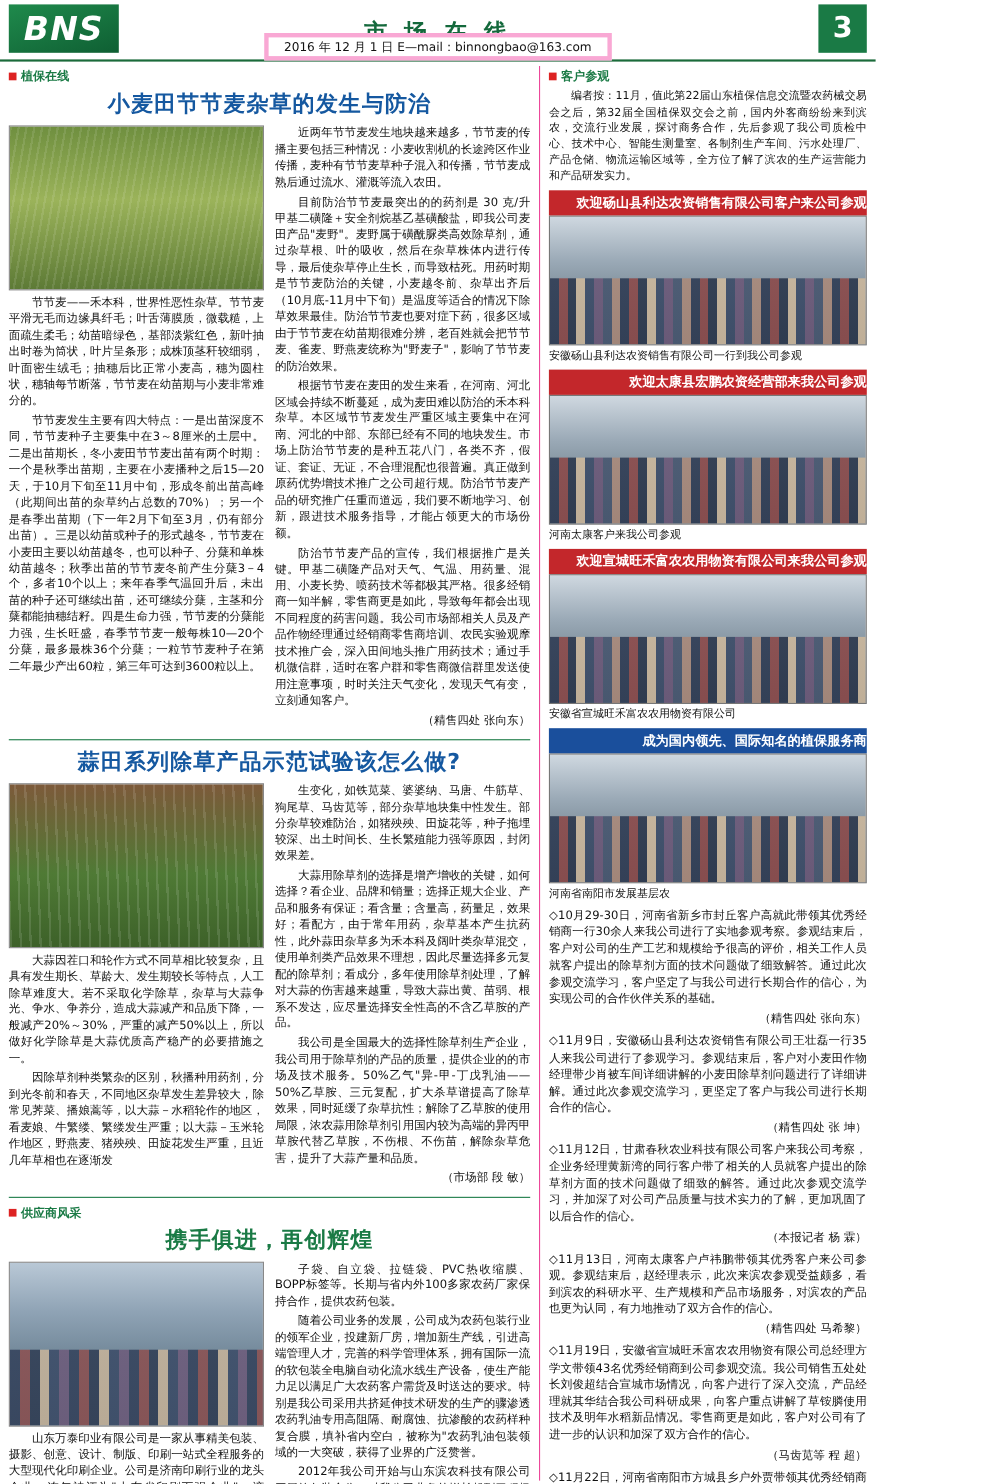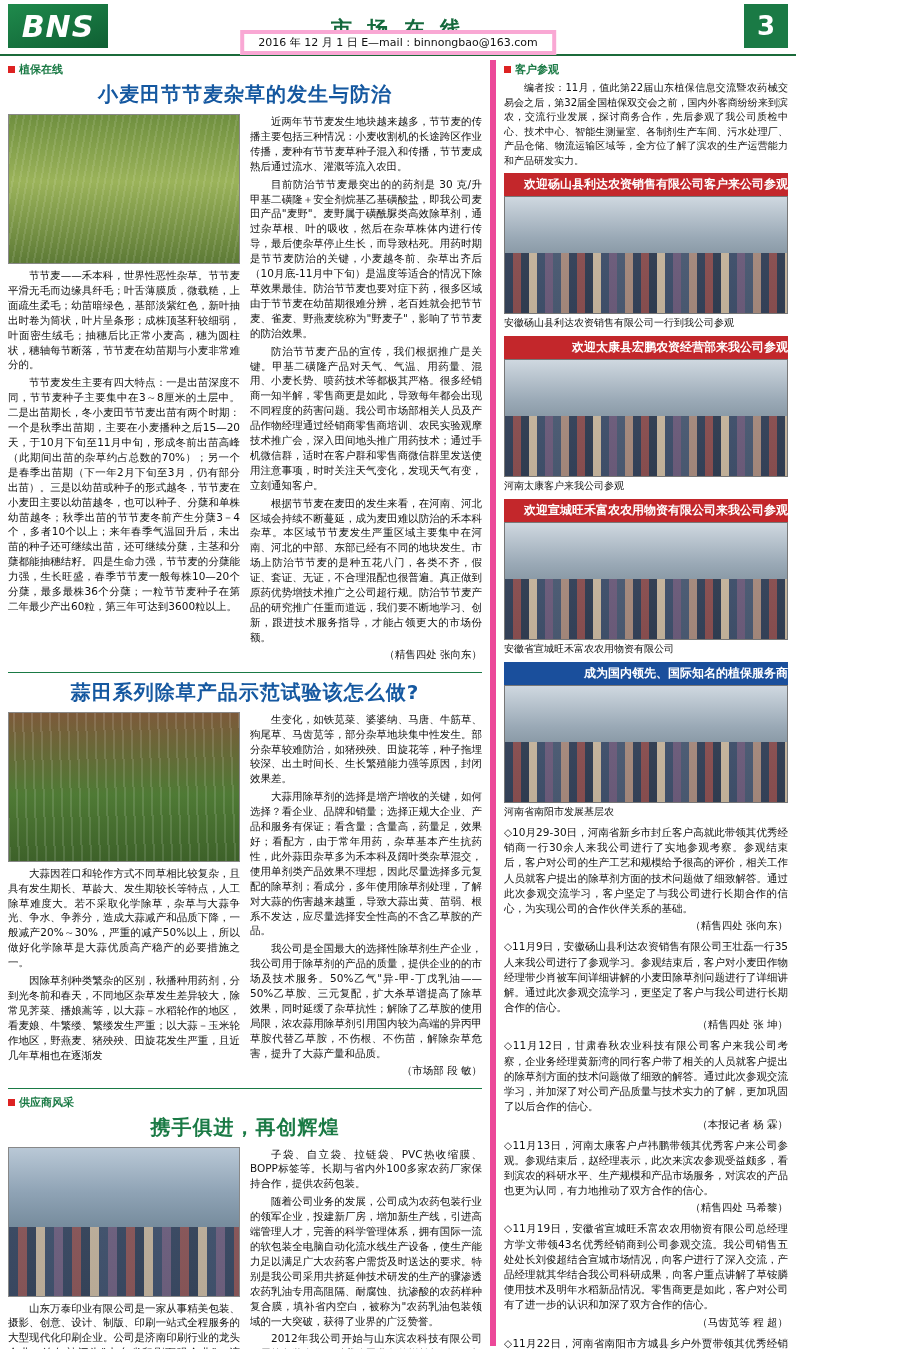--- a/index.html
+++ b/index.html
@@ -32,21 +32,21 @@
     white-space:nowrap;
   }
   .pagenum{
     position:absolute;right:8px;top:4px;width:44px;height:44px;
     background:#1a7a45;color:#fff;font-size:26px;font-weight:bold;
     display:flex;align-items:center;justify-content:center;
   }
 
   
   .body-wrap{position:relative;display:flex;padding:4px 8px 0 8px;box-sizing:border-box;height:1290px;}
-  .left-col{width:492px;box-sizing:border-box;padding-right:8px;border-right:6px solid #ec4899;}
+  .left-col{width:492px;box-sizing:border-box;padding-right:8px;border-right:1px solid #ec4899;}
   .right-col{width:392px;box-sizing:border-box;padding-left:8px;}
 
   .sec-head{
     display:flex;align-items:center;gap:4px;font-size:11px;color:#1a7a45;
     font-weight:bold;margin:2px 0 4px 0;
   }
   .sec-head .sq{width:7px;height:7px;background:#d22;display:inline-block;}
 
   .headline{
     text-align:center;color:#1558a0;font-weight:bold;font-size:20px;
@@ -134,22 +134,22 @@
           <div class="photo wheat"></div>
           <div class="flowtext" style="margin-top:4px;">
             <p>节节麦——禾本科，世界性恶性杂草。节节麦平滑无毛而边缘具纤毛；叶舌薄膜质，微载糙，上面疏生柔毛；幼苗暗绿色，基部淡紫红色，新叶抽出时卷为筒状，叶片呈条形；成株顶茎秆较细弱，叶面密生绒毛；抽穗后比正常小麦高，穗为圆柱状，穗轴每节断落，节节麦在幼苗期与小麦非常难分的。</p>
             <p>节节麦发生主要有四大特点：一是出苗深度不同，节节麦种子主要集中在3～8厘米的土层中。二是出苗期长，冬小麦田节节麦出苗有两个时期：一个是秋季出苗期，主要在小麦播种之后15—20天，于10月下旬至11月中旬，形成冬前出苗高峰（此期间出苗的杂草约占总数的70%）；另一个是春季出苗期（下一年2月下旬至3月，仍有部分出苗）。三是以幼苗或种子的形式越冬，节节麦在小麦田主要以幼苗越冬，也可以种子、分蘖和单株幼苗越冬；秋季出苗的节节麦冬前产生分蘖3－4个，多者10个以上；来年春季气温回升后，未出苗的种子还可继续出苗，还可继续分蘖，主茎和分蘖都能抽穗结籽。四是生命力强，节节麦的分蘖能力强，生长旺盛，春季节节麦一般每株10—20个分蘖，最多最株36个分蘖；一粒节节麦种子在第二年最少产出60粒，第三年可达到3600粒以上。</p>
           </div>
         </div>
         <div style="width:232px;">
           <div class="flowtext">
             <p>近两年节节麦发生地块越来越多，节节麦的传播主要包括三种情况：小麦收割机的长途跨区作业传播，麦种有节节麦草种子混入和传播，节节麦成熟后通过流水、灌溉等流入农田。</p>
             <p>目前防治节节麦最突出的的药剂是 30 克/升甲基二磺隆＋安全剂烷基乙基磺酸盐，即我公司麦田产品"麦野"。麦野属于磺酰脲类高效除草剂，通过杂草根、叶的吸收，然后在杂草株体内进行传导，最后使杂草停止生长，而导致枯死。用药时期是节节麦防治的关键，小麦越冬前、杂草出齐后（10月底-11月中下旬）是温度等适合的情况下除草效果最佳。防治节节麦也要对症下药，很多区域由于节节麦在幼苗期很难分辨，老百姓就会把节节麦、雀麦、野燕麦统称为"野麦子"，影响了节节麦的防治效果。</p>
+            <p>根据节节麦在麦田的发生来看，在河南、河北区域会持续不断蔓延，成为麦田难以防治的禾本科杂草。本区域节节麦发生严重区域主要集中在河南、河北的中部、东部已经有不同的地块发生。市场上防治节节麦的是种五花八门，各类不齐，假证、套证、无证，不合理混配也很普遍。真正做到原药优势增技术推广之公司超行规。防治节节麦产品的研究推广任重而道远，我们要不断地学习、创新，跟进技术服务指导，才能占领更大的市场份额。</p>
             <p>防治节节麦产品的宣传，我们根据推广是关键。甲基二磺隆产品对天气、气温、用药量、混用、小麦长势、喷药技术等都极其严格。很多经销商一知半解，零售商更是如此，导致每年都会出现不同程度的药害问题。我公司市场部相关人员及产品作物经理通过经销商零售商培训、农民实验观摩技术推广会，深入田间地头推广用药技术；通过手机微信群，适时在客户群和零售商微信群里发送使用注意事项，时时关注天气变化，发现天气有变，立刻通知客户。</p>
-            <p>根据节节麦在麦田的发生来看，在河南、河北区域会持续不断蔓延，成为麦田难以防治的禾本科杂草。本区域节节麦发生严重区域主要集中在河南、河北的中部、东部已经有不同的地块发生。市场上防治节节麦的是种五花八门，各类不齐，假证、套证、无证，不合理混配也很普遍。真正做到原药优势增技术推广之公司超行规。防治节节麦产品的研究推广任重而道远，我们要不断地学习、创新，跟进技术服务指导，才能占领更大的市场份额。</p>
           </div>
           <p class="sig">（精售四处  张向东）</p>
         </div>
       </div>
 
       <hr class="divline">
 
       <div class="headline blue2">蒜田系列除草产品示范试验该怎么做?</div>
 
       <div style="display:flex;gap:10px;">

